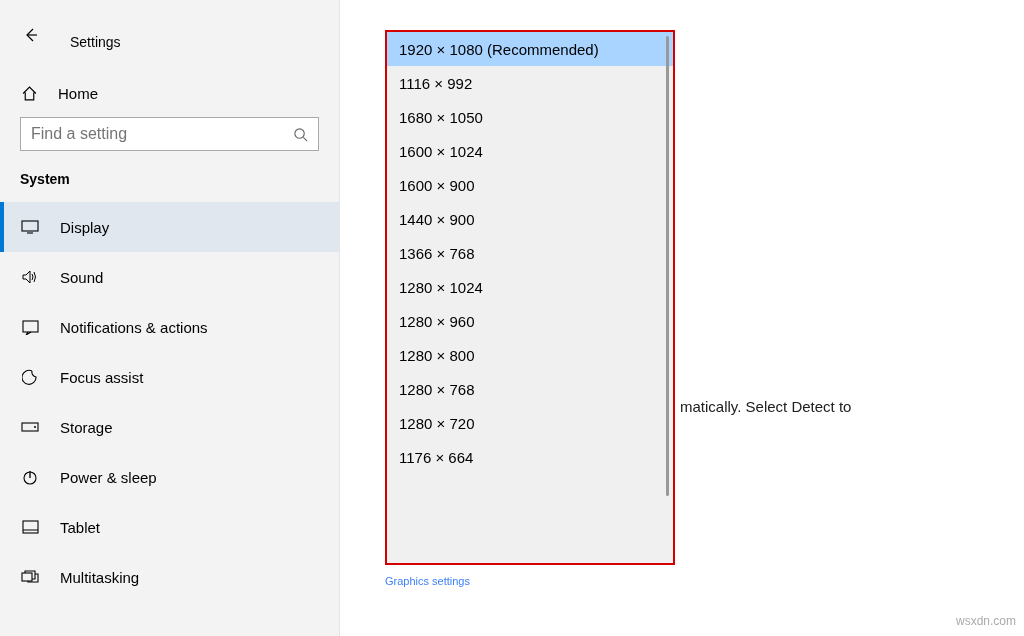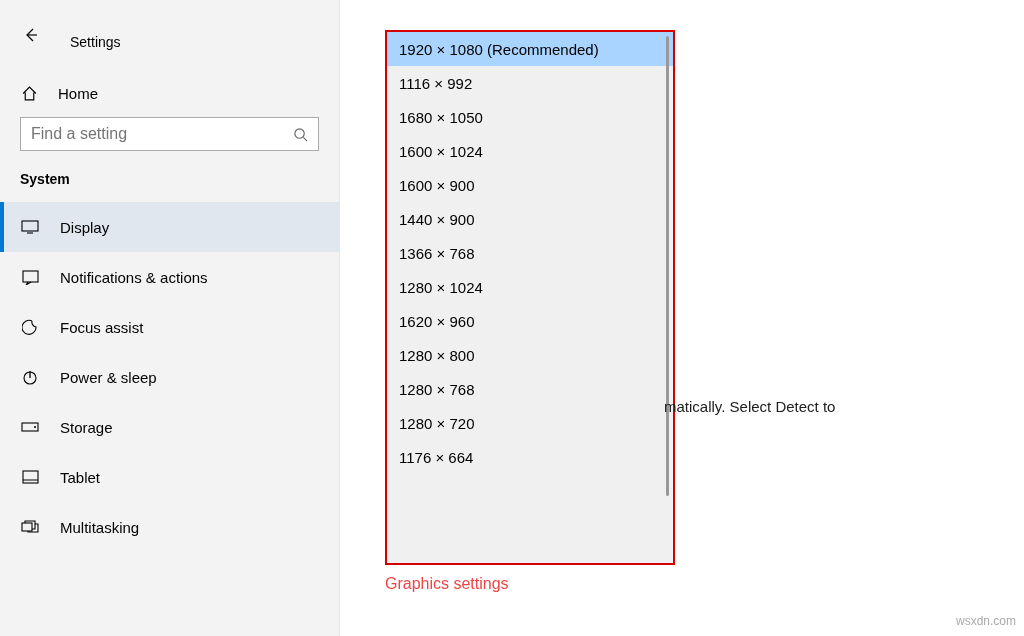--- a/index.html
+++ b/index.html
@@ -19,22 +19,22 @@
     .nav-item.active { background: #e1e7ef; }
     .nav-item.active::before { content: ''; position: absolute; left: 0; top: 0; bottom: 0; width: 4px; background: #0078d4; }
     .nav-item .icon { width: 20px; display: flex; justify-content: center; align-items: center; }
     .nav-item .label { font-size: 15px; margin-left: 20px; }
     .main { flex: 1; position: relative; background: #fff; }
     .dropdown-box { position: absolute; left: 45px; top: 30px; width: 290px; height: 535px; border: 2px solid #d40000; background: #f0f0f0; }
     .dropdown-inner { padding: 0; position: relative; height: 100%; }
     .dropdown-item { height: 34px; display: flex; align-items: center; padding: 2px 12px; font-size: 15px; cursor: pointer; }
     .dropdown-item.selected { background: #a8d4ff; }
     .dd-scroll { position: absolute; right: 4px; top: 4px; width: 3px; height: 460px; background: #999; border-radius: 2px; }
-    .partial-text { position: absolute; left: 324px; top: 398px; font-size: 15px; color: #202020; }
-    .link { position: absolute; left: 45px; top: 575px; font-size: 16px; color: #ef4444; cursor: pointer; }
+    .partial-text { position: absolute; left: 340px; top: 398px; font-size: 15px; color: #202020; }
+    .link { position: absolute; left: 45px; top: 575px; font-size: 11px; color: #3b82f6; cursor: pointer; }
     .watermark { position: absolute; right: 8px; bottom: 8px; font-size: 12px; color: #aaa; }
     svg { display: block; }
   </style>
 </head>
 <body>
 
 <div class="sidebar">
   <div class="header-row">
     <div class="back-btn">
       <svg width="16" height="16" viewBox="0 0 16 16">
@@ -70,52 +70,61 @@
     <span class="icon">
         <svg width="18" height="14" viewBox="0 0 18 14">
           <rect x="1" y="1" width="16" height="10" stroke="#000" stroke-width="1.1" fill="none"></rect>
           <path d="M6 13 H12" stroke="#000" stroke-width="1.1"></path>
         </svg>
       </span>
     <span class="label">Display</span>
   </div>
   <div class="nav-item">
     <span class="icon">
+        <svg width="18" height="16" viewBox="0 0 18 16">
+          <path d="M2 6 H5 L9 2 V14 L5 10 H2 Z" stroke="#000" stroke-width="1" fill="none"></path>
+          <path d="M11 5 Q13 8 11 11 M13 3 Q16 8 13 13" stroke="#000" stroke-width="1" fill="none"></path>
+        </svg>
+      </span>
+    <span class="label">Sound</span>
+  </div>
+  <div class="nav-item">
+    <span class="icon">
         <svg width="17" height="15" viewBox="0 0 17 15">
           <rect x="1" y="1" width="15" height="11" stroke="#000" stroke-width="1.1" fill="none"></rect>
           <path d="M6 12 L4 15 L9 12" stroke="#000" stroke-width="1.1" fill="none"></path>
         </svg>
       </span>
     <span class="label">Notifications &amp; actions</span>
   </div>
   <div class="nav-item">
     <span class="icon">
         <svg width="16" height="16" viewBox="0 0 16 16">
           <path d="M10 2 A7 7 0 1 0 14 8 A5 5 0 0 1 10 2" stroke="#000" stroke-width="1.1" fill="none"></path>
         </svg>
       </span>
     <span class="label">Focus assist</span>
   </div>
   <div class="nav-item">
     <span class="icon">
+        <svg width="18" height="10" viewBox="0 0 18 10">
+          <rect x="1" y="1" width="16" height="8" stroke="#000" stroke-width="1.1" fill="none"></rect>
+          <circle cx="14" cy="5" r="1" fill="#000"></circle>
+        </svg>
+      </span>
+    <span class="label">Storage</span>
+  </div>
+  <div class="nav-item">
+    <span class="icon">
         <svg width="16" height="16" viewBox="0 0 16 16">
           <circle cx="8" cy="9" r="6" stroke="#000" stroke-width="1.1" fill="none"></circle>
           <path d="M8 2 V9" stroke="#000" stroke-width="1.3"></path>
         </svg>
       </span>
     <span class="label">Power &amp; sleep</span>
-  </div>
-  <div class="nav-item">
-    <span class="icon">
-        <svg width="18" height="10" viewBox="0 0 18 10">
-          <rect x="1" y="1" width="16" height="8" stroke="#000" stroke-width="1.1" fill="none"></rect>
-          <circle cx="14" cy="5" r="1" fill="#000"></circle>
-        </svg>
-      </span>
-    <span class="label">Storage</span>
   </div>
   <div class="nav-item">
     <span class="icon">
         <svg width="17" height="14" viewBox="0 0 17 14">
           <rect x="1" y="1" width="15" height="12" stroke="#000" stroke-width="1.1" fill="none"></rect>
           <path d="M1 10 H16" stroke="#000" stroke-width="1"></path>
         </svg>
       </span>
     <span class="label">Tablet</span>
   </div>
@@ -152,21 +161,21 @@
       <div class="dropdown-item">
           <span>1440 × 900</span>
         </div>
       <div class="dropdown-item">
           <span>1366 × 768</span>
         </div>
       <div class="dropdown-item">
           <span>1280 × 1024</span>
         </div>
       <div class="dropdown-item">
-          <span>1620 × 960</span>
+          <span>1280 × 960</span>
         </div>
       <div class="dropdown-item">
           <span>1280 × 800</span>
         </div>
       <div class="dropdown-item">
           <span>1280 × 768</span>
         </div>
       <div class="dropdown-item">
           <span>1280 × 720</span>
         </div>

